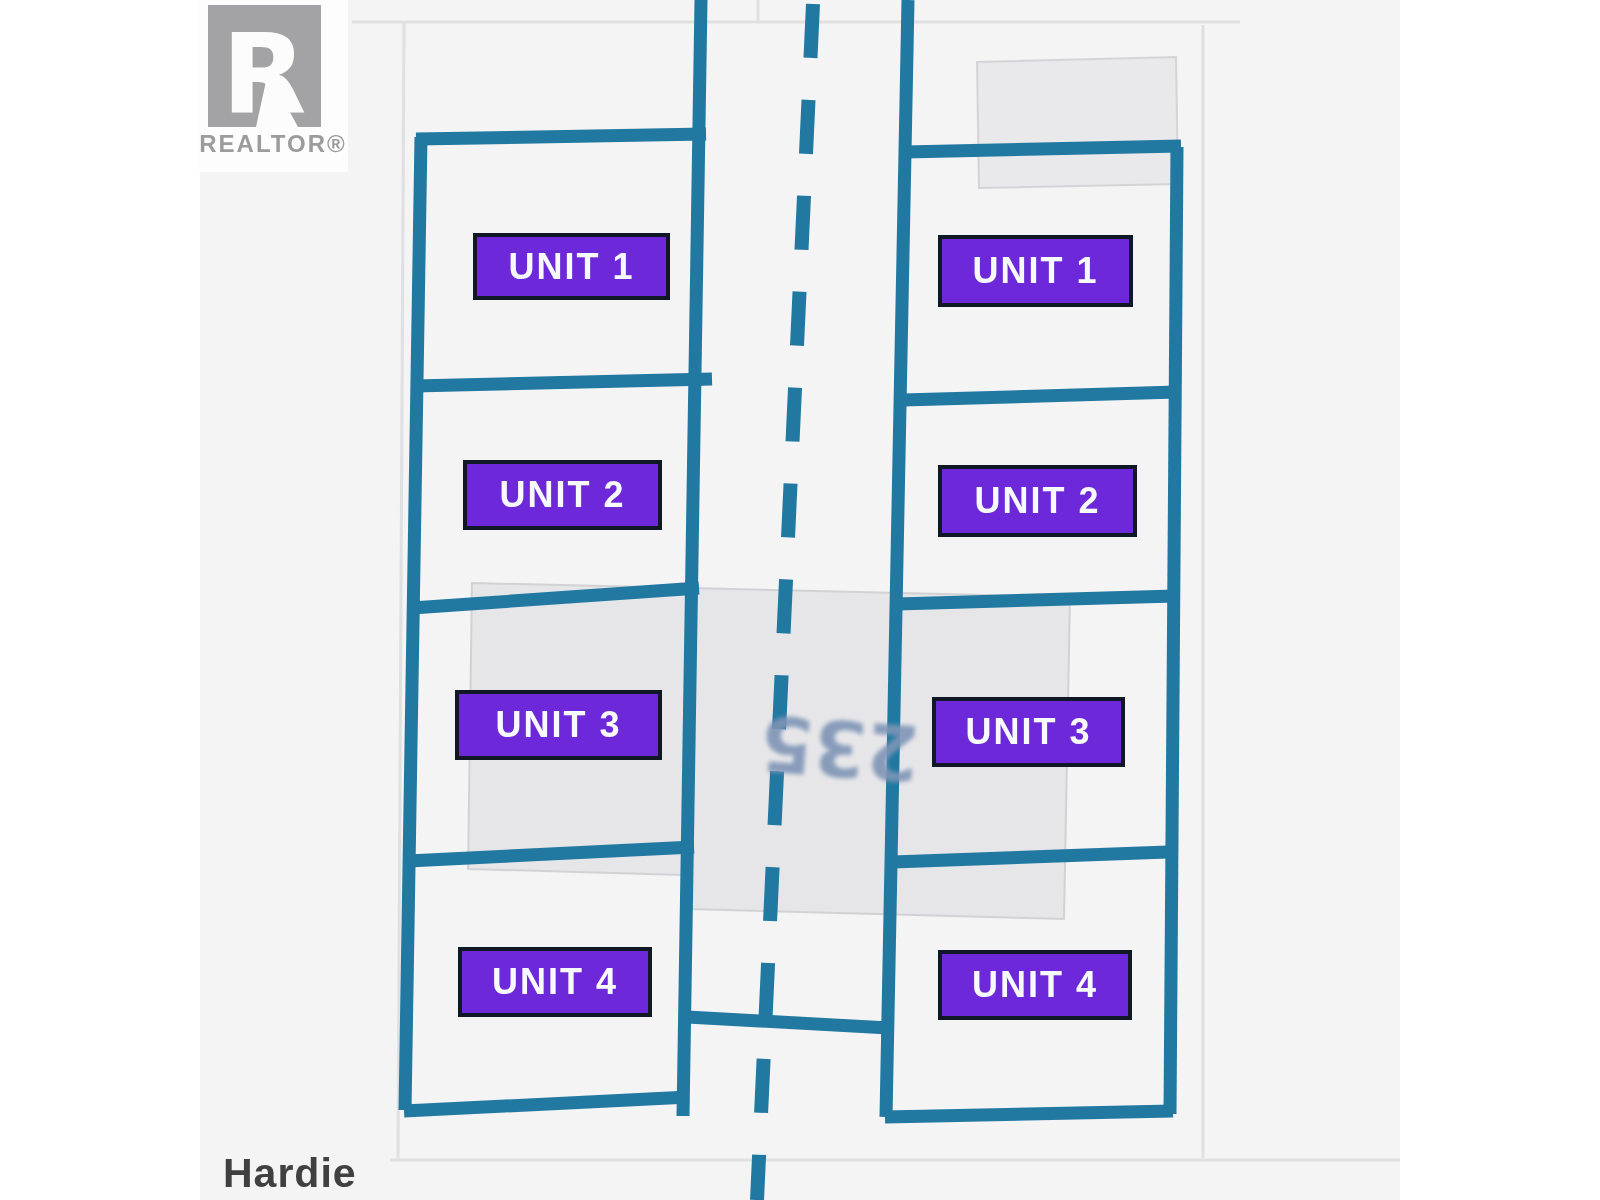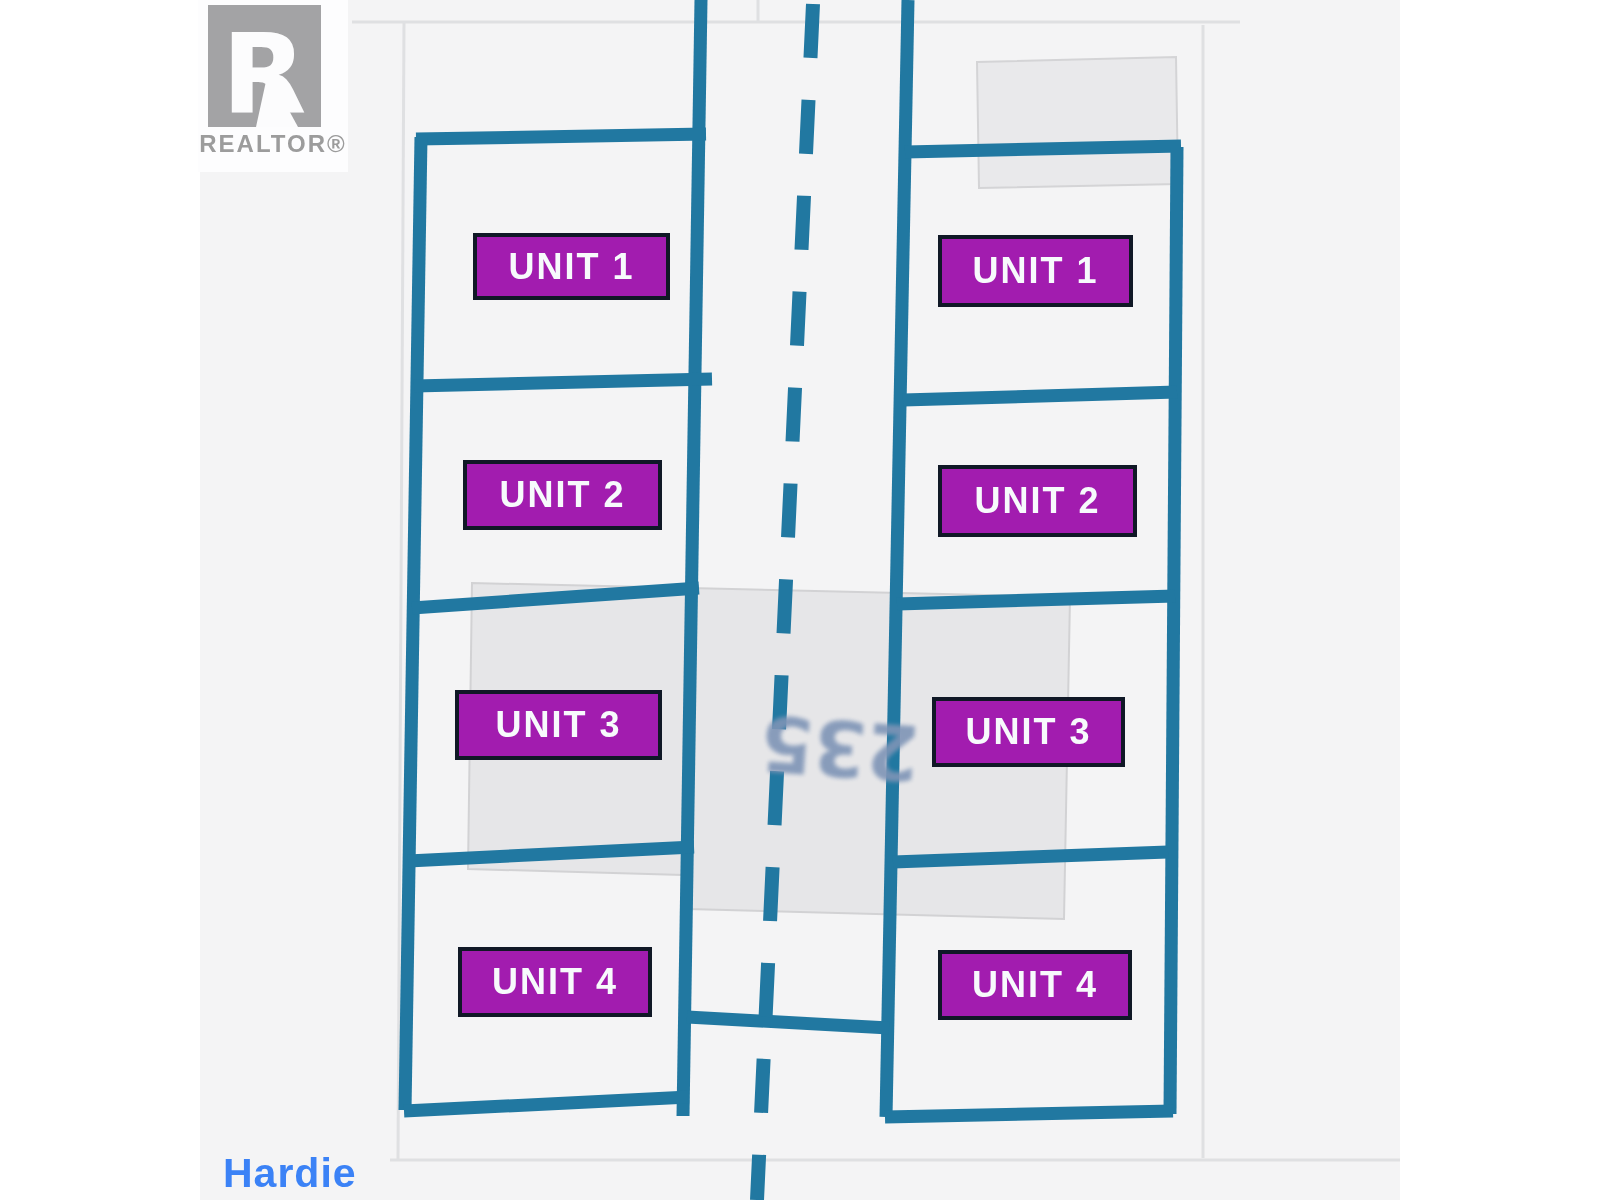--- a/index.html
+++ b/index.html
@@ -14,21 +14,21 @@
   .logo-patch{position:absolute;left:198px;top:0;width:150px;height:172px;background:#fdfdfe;text-align:center;}
   .logo-wordmark{
     position:absolute;left:0;top:130px;width:150px;
     font-size:24px;letter-spacing:2px;color:#9c9c9c;font-weight:700;
     font-family:"Liberation Sans",sans-serif;white-space:nowrap;
   }
 
   
   .unit-label{
     position:absolute;display:flex;align-items:center;justify-content:center;
-    background:#a21caf;border:4px solid #101826;color:#f7fafc;
+    background:#6d28d9;border:4px solid #101826;color:#f7fafc;
     font-weight:700;font-size:36px;letter-spacing:2px;box-sizing:border-box;
     font-family:"Liberation Sans",sans-serif;
   }
   .lu1{left:473px;top:233px;width:197px;height:67px;}
   .lu2{left:463px;top:460px;width:199px;height:70px;}
   .lu3{left:455px;top:690px;width:207px;height:70px;}
   .lu4{left:458px;top:947px;width:194px;height:70px;}
   .ru1{left:938px;top:235px;width:195px;height:72px;}
   .ru2{left:938px;top:465px;width:199px;height:72px;}
   .ru3{left:932px;top:697px;width:193px;height:70px;}
@@ -38,21 +38,21 @@
   .house-number{
     position:absolute;left:775px;top:702px;width:130px;height:92px;
     display:flex;align-items:center;justify-content:center;
     font-family:"DejaVu Sans",sans-serif;font-weight:700;font-size:76px;
     color:#7e94b6;transform:rotate(184deg);filter:blur(2px);opacity:.9;
   }
 
   
   .street-label{
     position:absolute;left:223px;top:1150px;
-    font-size:41px;font-weight:700;color:#3b82f6;letter-spacing:1px;
+    font-size:41px;font-weight:700;color:#404040;letter-spacing:1px;
     font-family:"Liberation Sans",sans-serif;
   }
 </style>
 </head>
 <body>
 
 <div class="page">
 
   <div class="site-panel"></div>
 

